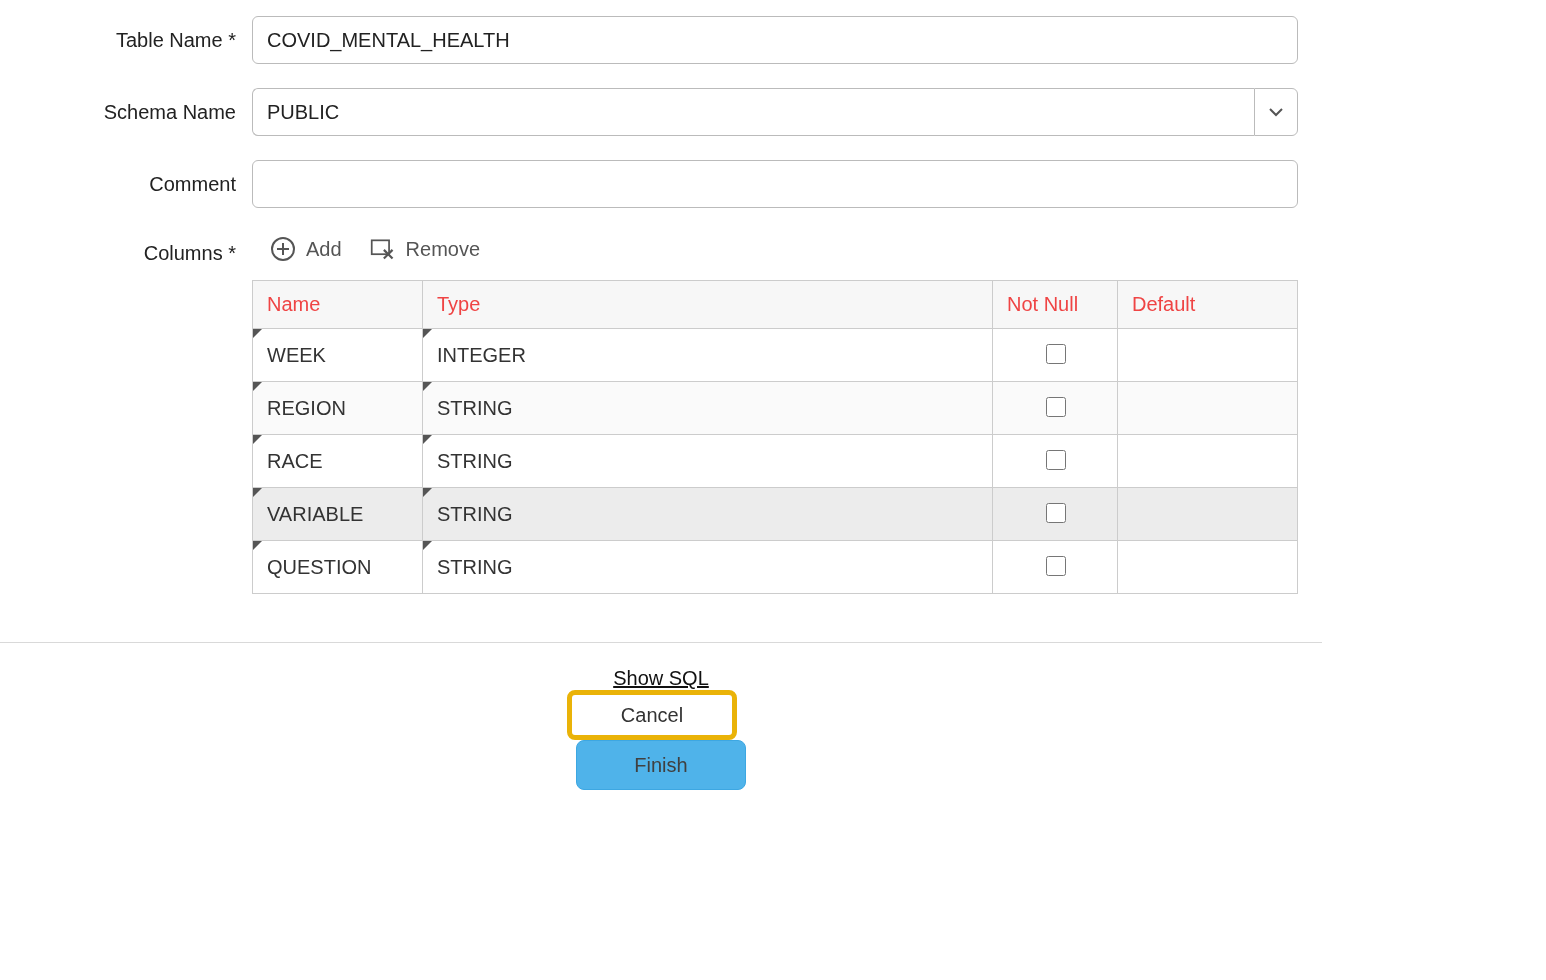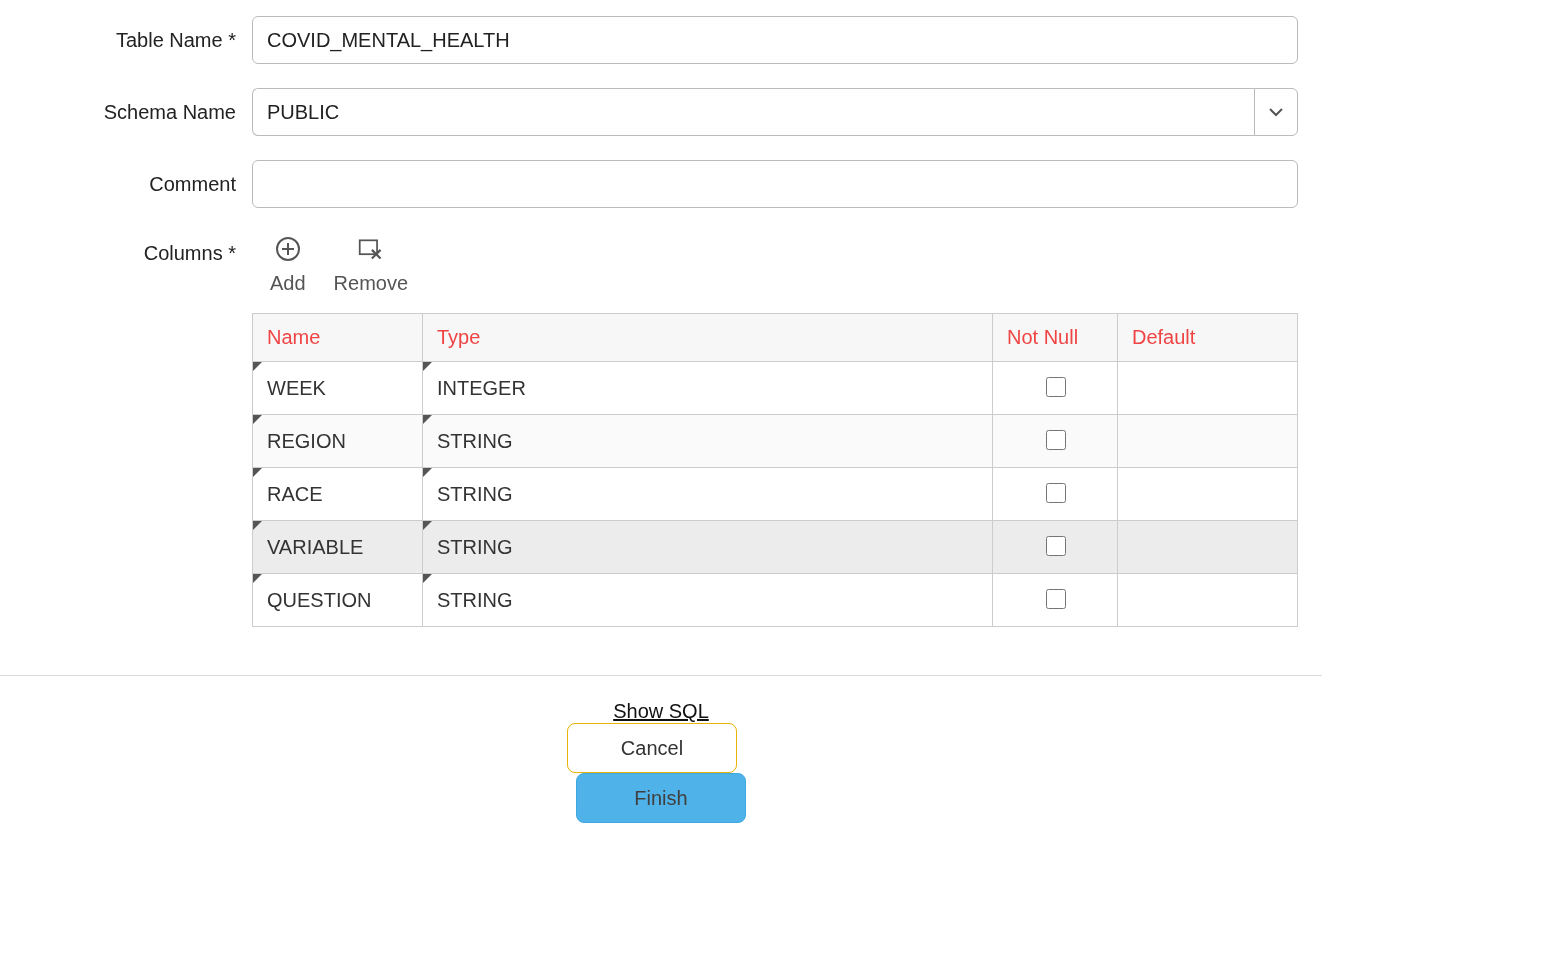--- a/index.html
+++ b/index.html
@@ -86,21 +86,20 @@
     align-items: center;
     padding: 4px 0 18px 18px;
   }
   .tb-btn {
     display: inline-flex;
     align-items: center;
     gap: 10px;
     cursor: pointer;
     color: #555;
     font-size: 20px;
-    flex-direction: column;
   }
   .tb-btn .icon {
     display: inline-flex;
     width: 26px; height: 26px;
     align-items: center; justify-content: center;
   }
   .tb-btn .icon svg { display:block; }
 
   .grid {
     width: 100%;
@@ -170,21 +169,21 @@
     border-radius: 8px;
     font-size: 20px;
     cursor: pointer;
     display: inline-flex;
     align-items: center;
     justify-content: center;
     padding: 0 22px;
   }
   .btn-cancel {
     background: #fff;
-    border: 1px solid #eab308;
+    border: 5px solid #eab308;
     color: #333;
     margin-right: 18px;
   }
   .btn-primary {
     background: #4fb3ea;
     border: 1px solid #3da7e2;
     color: #404040;
   }
 </style>
 </head>

